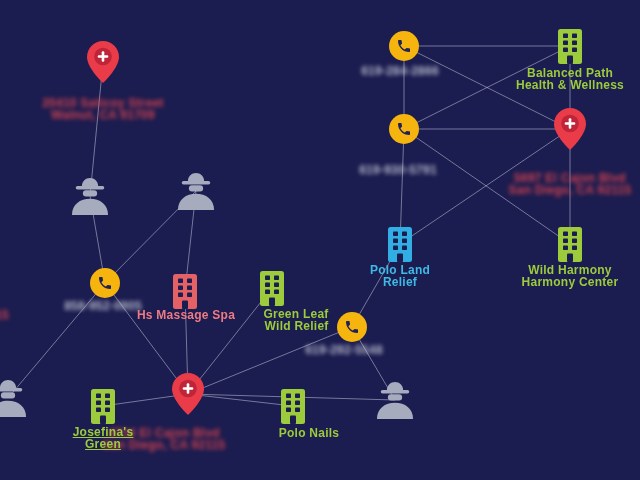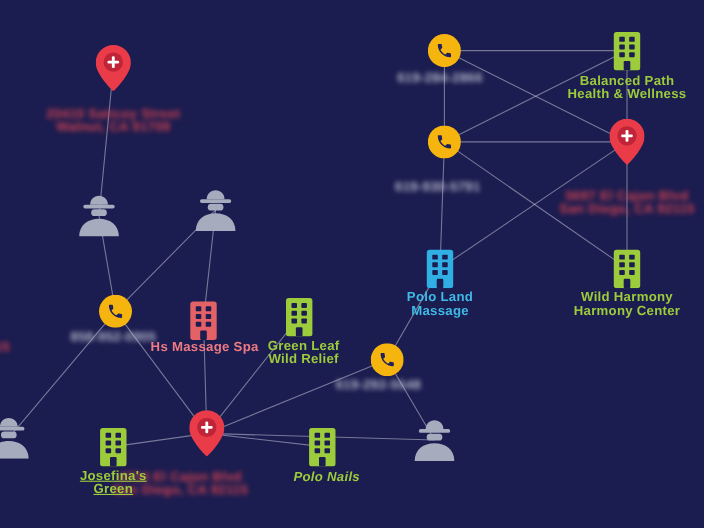--- a/index.html
+++ b/index.html
@@ -140,21 +140,21 @@
             <rect x="17" y="5.5" width="5" height="4.5" rx="0.8"></rect>
             <rect x="8" y="12.5" width="5" height="4.5" rx="0.8"></rect>
             <rect x="17" y="12.5" width="5" height="4.5" rx="0.8"></rect>
             <rect x="8" y="19.5" width="5" height="4.5" rx="0.8"></rect>
             <rect x="17" y="19.5" width="5" height="4.5" rx="0.8"></rect>
             <rect x="12" y="27.5" width="6" height="8.5" rx="1"></rect>
           </g>
         </svg></span>
       <div class="label" style="left: 0px; top: 21px; color: rgb(63, 185, 230);">
         <div>Polo Land</div>
-        <div>Massage</div>
+        <div>Relief</div>
       </div>
     </div>
     <div class="node" style="left: 570px; top: 244px;">
       <span class="icon"><svg width="30" height="36" viewBox="0 0 30 36">
           <rect x="3" y="1" width="24" height="35" rx="2.5" fill="#9ccb3b"></rect>
           <g fill="#1b1c4f">
             <rect x="8" y="5.5" width="5" height="4.5" rx="0.8"></rect>
             <rect x="17" y="5.5" width="5" height="4.5" rx="0.8"></rect>
             <rect x="8" y="12.5" width="5" height="4.5" rx="0.8"></rect>
             <rect x="17" y="12.5" width="5" height="4.5" rx="0.8"></rect>
@@ -202,21 +202,21 @@
           <g fill="#1b1c4f">
             <rect x="8" y="5.5" width="5" height="4.5" rx="0.8"></rect>
             <rect x="17" y="5.5" width="5" height="4.5" rx="0.8"></rect>
             <rect x="8" y="12.5" width="5" height="4.5" rx="0.8"></rect>
             <rect x="17" y="12.5" width="5" height="4.5" rx="0.8"></rect>
             <rect x="8" y="19.5" width="5" height="4.5" rx="0.8"></rect>
             <rect x="17" y="19.5" width="5" height="4.5" rx="0.8"></rect>
             <rect x="12" y="27.5" width="6" height="8.5" rx="1"></rect>
           </g>
         </svg></span>
-      <div class="label" style="left: 4px; top: 21px; color: rgb(156, 203, 59);">
+      <div class="label" style="left: 24px; top: 21px; color: rgb(156, 203, 59); text-align: right;">
         <div>Green Leaf</div>
         <div>Wild Relief</div>
       </div>
     </div>
     <div class="node" style="left: 352px; top: 327px;">
       <span class="icon"><svg width="30" height="30" viewBox="0 0 30 30">
           <circle cx="15" cy="15" r="15" fill="#f6b40e"></circle>
           <g transform="translate(7,7) scale(0.667)">
             <path d="M6.62 10.79c1.44 2.83 3.76 5.14 6.59 6.59l2.2-2.2c.27-.27.67-.36 1.02-.24 1.12.37 2.33.57 3.57.57.55 0 1 .45 1 1V20c0 .55-.45 1-1 1-9.39 0-17-7.61-17-17 0-.55.45-1 1-1h3.5c.55 0 1 .45 1 1 0 1.25.2 2.45.57 3.57.11.35.03.74-.25 1.02l-2.2 2.2z" fill="#20215a"></path>
           </g>
@@ -261,21 +261,21 @@
           <g fill="#1b1c4f">
             <rect x="8" y="5.5" width="5" height="4.5" rx="0.8"></rect>
             <rect x="17" y="5.5" width="5" height="4.5" rx="0.8"></rect>
             <rect x="8" y="12.5" width="5" height="4.5" rx="0.8"></rect>
             <rect x="17" y="12.5" width="5" height="4.5" rx="0.8"></rect>
             <rect x="8" y="19.5" width="5" height="4.5" rx="0.8"></rect>
             <rect x="17" y="19.5" width="5" height="4.5" rx="0.8"></rect>
             <rect x="12" y="27.5" width="6" height="8.5" rx="1"></rect>
           </g>
         </svg></span>
-      <div class="label" style="left: 4px; top: 22px; color: rgb(156, 203, 59); font-style: italic;">
+      <div class="label" style="left: 16px; top: 22px; color: rgb(156, 203, 59);">
         <div>Polo Nails</div>
       </div>
     </div>
     <div class="node" style="left: 395px; top: 400px;">
       <span class="icon"><svg width="42" height="38" viewBox="0 0 44 40">
           <g fill="#a6abbd">
             <path d="M3 40c0-11 8.5-17 19-17s19 6 19 17z"></path>
             <rect x="7" y="9.5" width="30" height="3.6" rx="1.8"></rect>
             <path d="M13.5 9.5c0-5 3.8-8.5 8.5-8.5s8.5 3.5 8.5 8.5z"></path>
             <rect x="14.5" y="14" width="15" height="6.5" rx="3.2"></rect>

